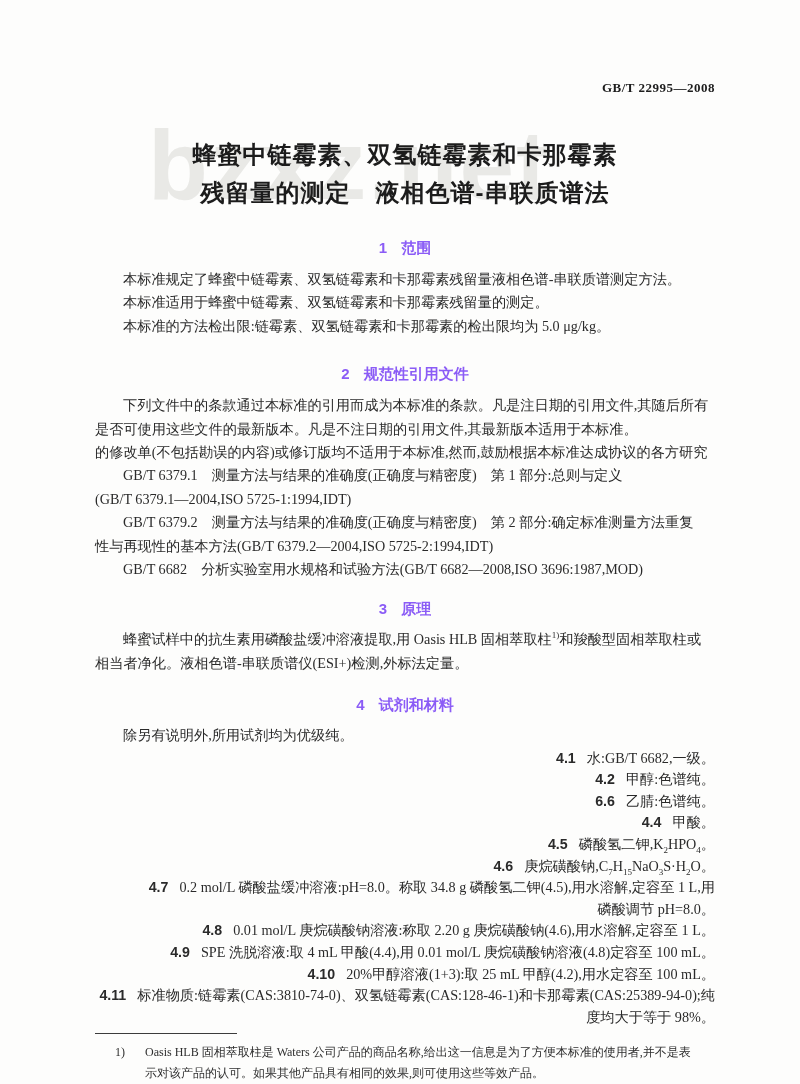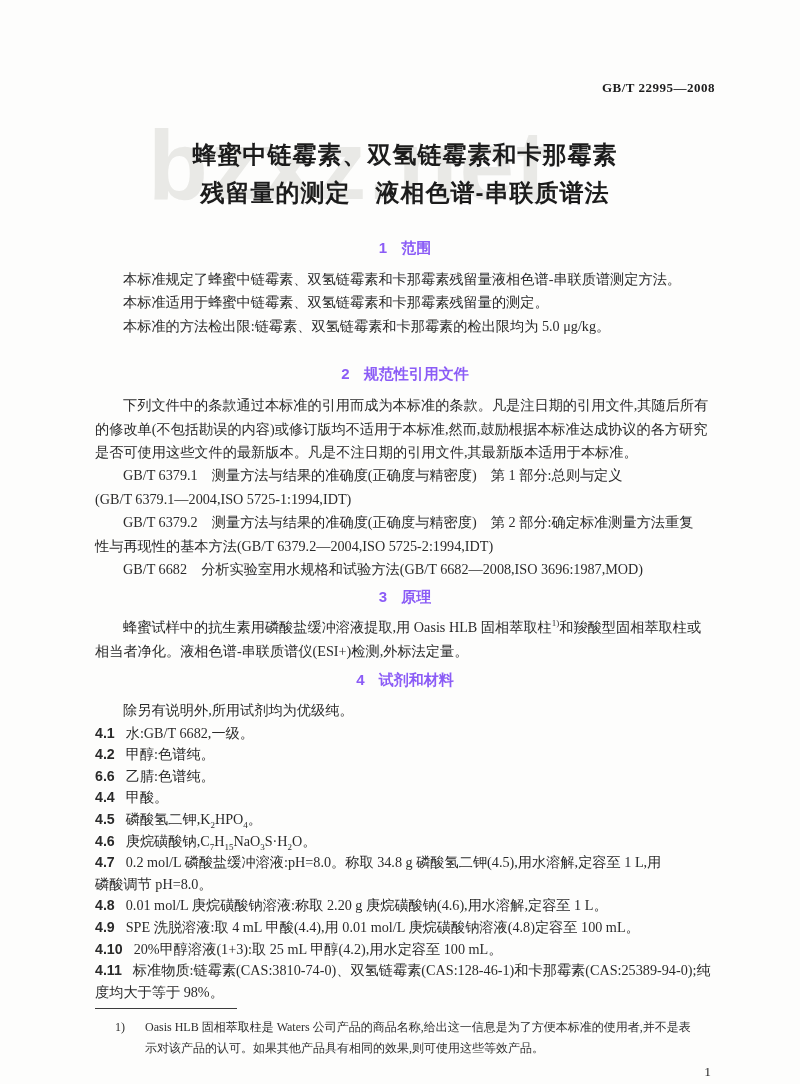--- a/index.html
+++ b/index.html
@@ -56,30 +56,30 @@
     font-size: 15px;
     line-height: 23px;
     margin-bottom: 9px;
     color: #8b5cf6;
     white-space: nowrap;
     text-align: center;
   }
   .sec-heading .hnum { display: inline-block; margin-right: 14px; }
   #sec1-h { margin-top: 24px; }
   #sec2-h { margin-top: 24px; }
-  #sec3-h { margin-top: 4px; margin-bottom: 8px; }
-  #sec4-h { margin-top: 5px; margin-bottom: 8px; }
+  #sec3-h { margin-top: 16px; margin-bottom: 8px; }
+  #sec4-h { margin-top: 18px; margin-bottom: 8px; }
   p.line {
     font-size: 14.2px;
     line-height: 23.4px;
     white-space: nowrap;
     color: #2a2a2a;
   }
   .indent { padding-left: 28px; }
-  .items p.line { line-height: 21.6px; }
+  .items p.line { line-height: 21.6px; text-align: right; }
   .inum {
     font-family: "Liberation Sans", "DejaVu Sans", sans-serif;
     font-weight: bold;
     display: inline-block;
     margin-right: 11px;
   }
   sub, sup { font-size: 9px; line-height: 0; }
   sup { vertical-align: super; }
   sub { vertical-align: sub; }
   .fn-rule {
@@ -125,22 +125,22 @@
       <span class="hnum">1</span><span>范围</span>
     </div>
     <p class="line indent">本标准规定了蜂蜜中链霉素、双氢链霉素和卡那霉素残留量液相色谱-串联质谱测定方法。</p>
     <p class="line indent">本标准适用于蜂蜜中链霉素、双氢链霉素和卡那霉素残留量的测定。</p>
     <p class="line indent">本标准的方法检出限:链霉素、双氢链霉素和卡那霉素的检出限均为 5.0 μg/kg。</p>
 
     <div class="sec-heading" id="sec2-h">
       <span class="hnum">2</span><span>规范性引用文件</span>
     </div>
     <p class="line indent">下列文件中的条款通过本标准的引用而成为本标准的条款。凡是注日期的引用文件,其随后所有</p>
+    <p class="line">是否可使用这些文件的最新版本。凡是不注日期的引用文件,其最新版本适用于本标准。</p>
     <p class="line">的修改单(不包括勘误的内容)或修订版均不适用于本标准,然而,鼓励根据本标准达成协议的各方研究</p>
-    <p class="line">是否可使用这些文件的最新版本。凡是不注日期的引用文件,其最新版本适用于本标准。</p>
 
     <p class="line indent">GB/T 6379.1　测量方法与结果的准确度(正确度与精密度)　第 1 部分:总则与定义</p>
     <p class="line">(GB/T 6379.1—2004,ISO 5725-1:1994,IDT)</p>
     <p class="line indent">GB/T 6379.2　测量方法与结果的准确度(正确度与精密度)　第 2 部分:确定标准测量方法重复</p>
     <p class="line">性与再现性的基本方法(GB/T 6379.2—2004,ISO 5725-2:1994,IDT)</p>
     <p class="line indent">GB/T 6682　分析实验室用水规格和试验方法(GB/T 6682—2008,ISO 3696:1987,MOD)</p>
 
     <div class="sec-heading" id="sec3-h">
       <span class="hnum">3</span><span>原理</span>
     </div>

